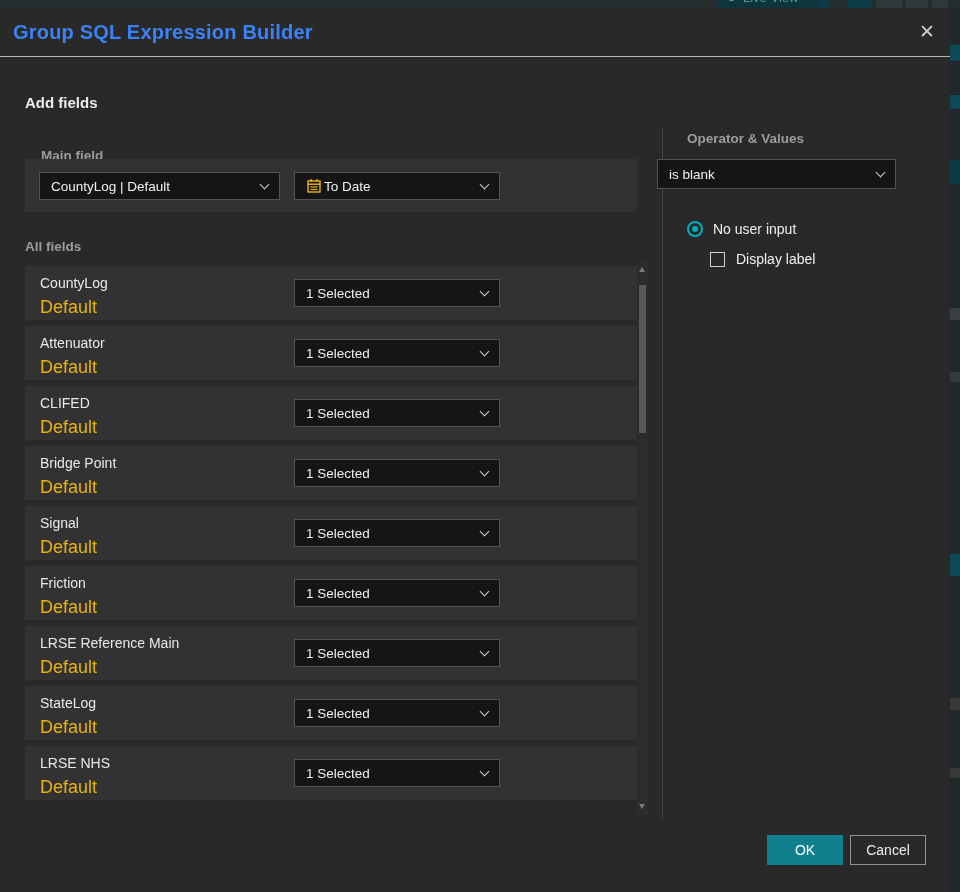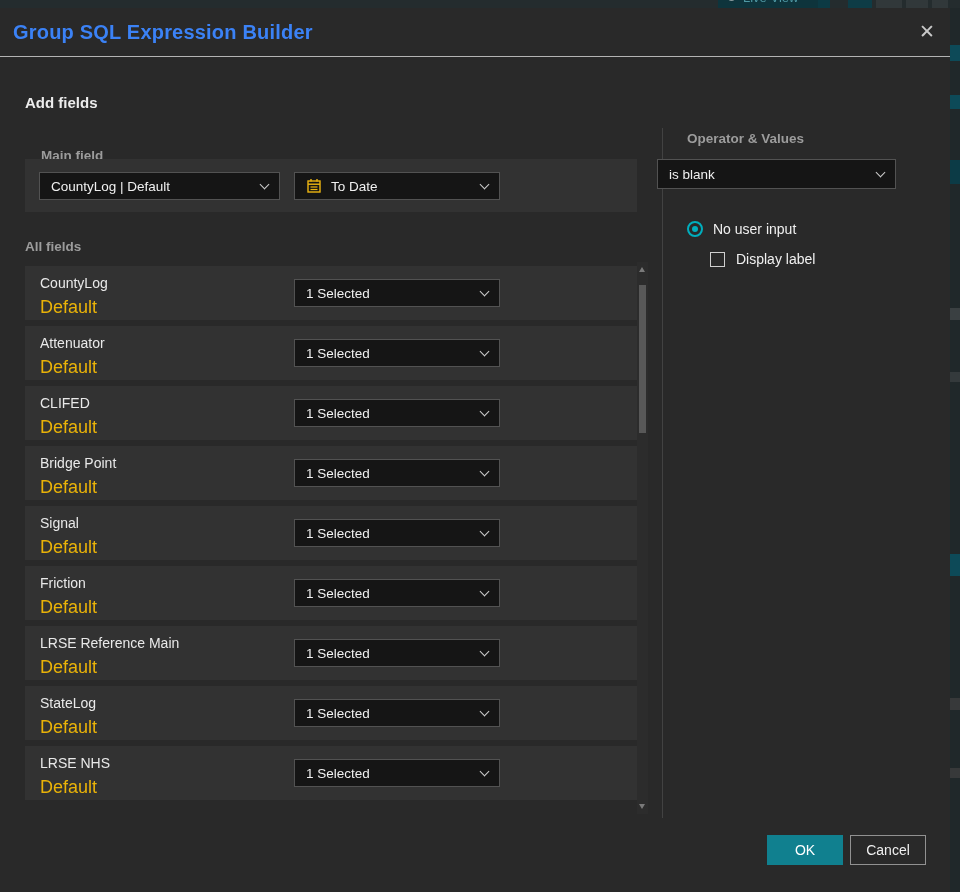--- a/index.html
+++ b/index.html
@@ -51,21 +51,21 @@
   .all-fields-lbl{position:absolute;left:25px;top:231px;}
 
   .main-panel{position:absolute;left:25px;top:151px;width:612px;height:53px;background:#323232;}
 
   .dd{background:#151515;border:1px solid #525252;color:#f0f0f0;font-size:13.5px;
     display:flex;align-items:center;padding:0 11px;cursor:pointer;}
   .dd .txt{flex:1 1 auto;white-space:nowrap;overflow:hidden;}
   .chev{flex:0 0 auto;width:7px;height:7px;border-right:1.5px solid #cdcdcd;border-bottom:1.5px solid #cdcdcd;
     transform:rotate(45deg);margin-top:-4px;margin-left:8px;}
   .dd1{position:absolute;left:14px;top:13px;width:241px;height:28px;}
-  .dd2{position:absolute;left:269px;top:13px;width:206px;height:28px;gap:9px;}
+  .dd2{position:absolute;left:269px;top:13px;width:206px;height:28px;gap:2px;}
   .cal-icon{flex:0 0 auto;display:block;}
 
   .rows{position:absolute;left:25px;top:258px;width:612px;}
   .row{position:relative;width:612px;height:54px;margin-bottom:6px;background:#323232;}
   .r-name{position:absolute;left:15px;top:9px;color:#e9e9e9;font-size:14px;}
   .r-sub{position:absolute;left:15px;top:31px;color:#eab308;font-size:18px;}
   .r-dd{position:absolute;left:269px;top:13px;width:206px;height:28px;gap:8px;}
 
   
   .scrollbar{position:absolute;left:637px;top:254px;width:11px;height:552px;background:#2c2c2c;}

